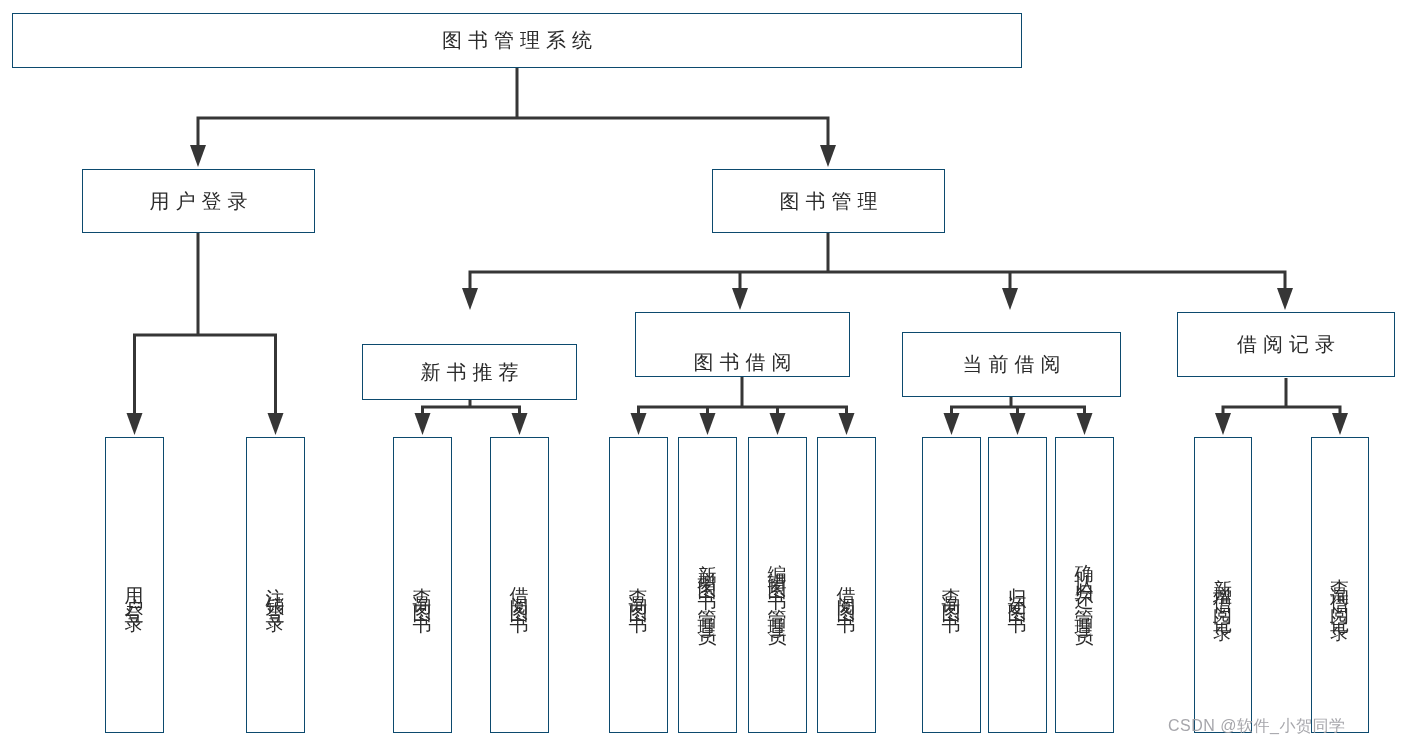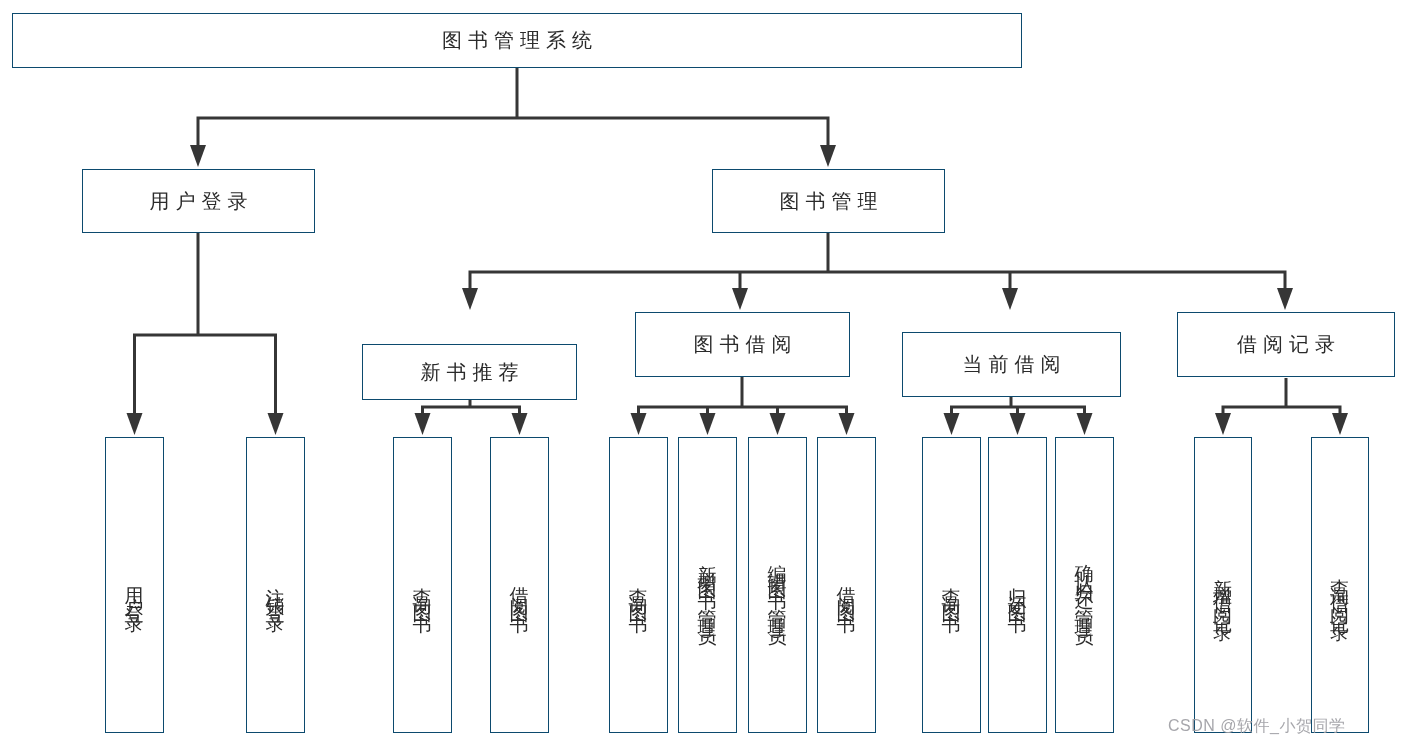--- a/index.html
+++ b/index.html
@@ -116,21 +116,21 @@
   <div class="box h" style="left:82px; top:169px; width:233px; height:64px;">
     <span class="label">用户登录</span>
   </div>
   <div class="box h" style="left:712px; top:169px; width:233px; height:64px;">
     <span class="label">图书管理</span>
   </div>
 
   <div class="box h" style="left:362px; top:312px; width:215px; height:56px;margin-top:32px;">
     <span class="label">新书推荐</span>
   </div>
-  <div class="box h" style="left:635px; top:312px; width:215px; height:65px;">
+  <div class="box h" style="left:635px; top:312px; width:215px; height:65px;align-items:flex-end;">
     <span class="label">图书借阅</span>
   </div>
   <div class="box h" style="left:902px; top:332px; width:219px; height:65px;">
     <span class="label">当前借阅</span>
   </div>
   <div class="box h" style="left:1177px; top:312px; width:218px; height:65px;">
     <span class="label">借阅记录</span>
   </div>
 
   <div class="box v" style="left:105px; top:437px; width:59px; height:296px;">

